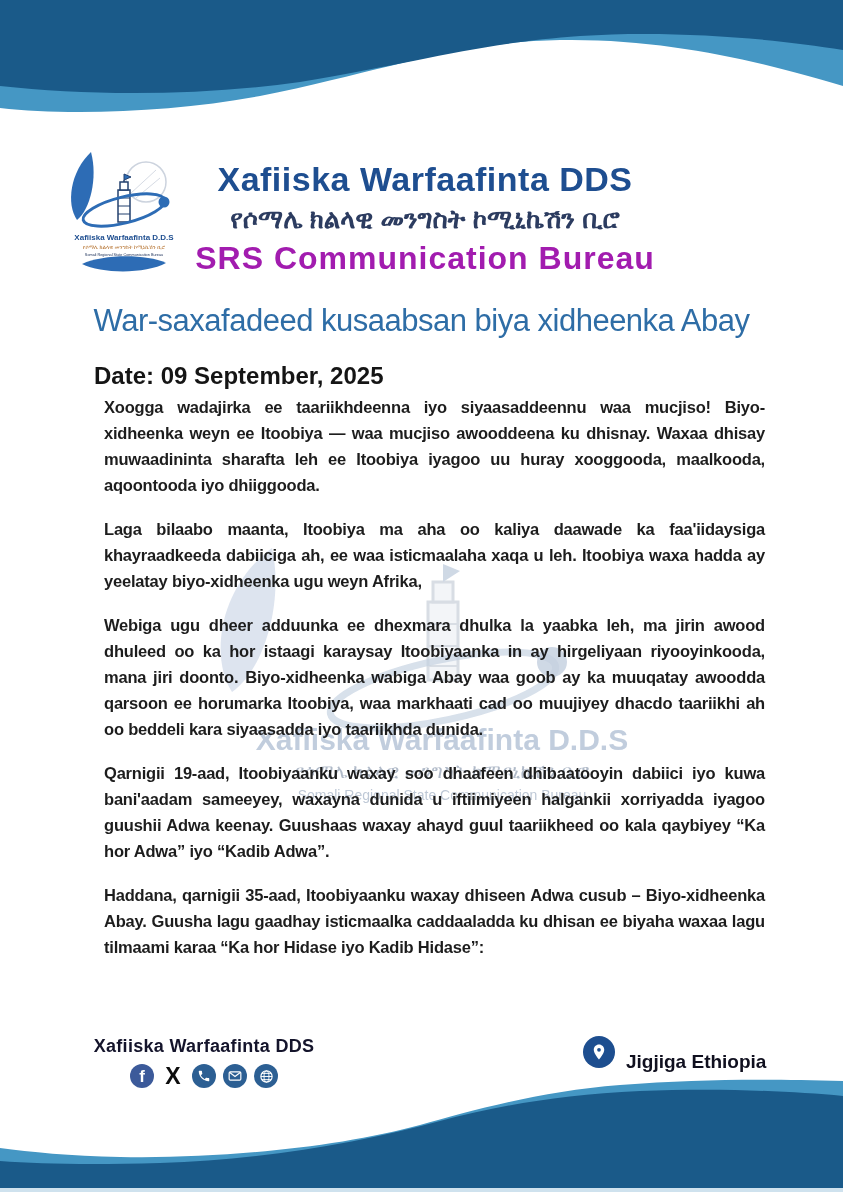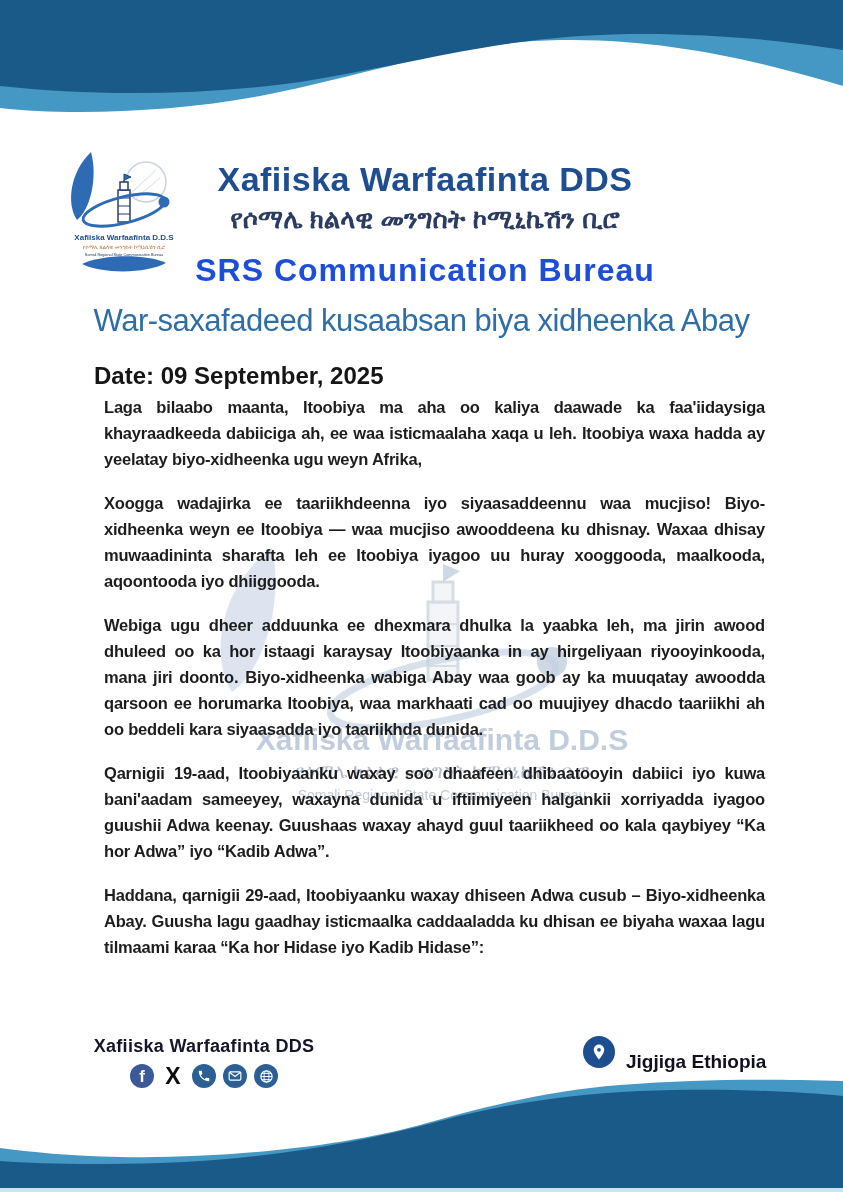--- a/index.html
+++ b/index.html
@@ -11,21 +11,21 @@
   svg{display:block;}
   .wave-top{position:absolute;top:0;left:0;z-index:1;}
   .wave-bottom{position:absolute;bottom:0;left:0;z-index:1;}
   .bottom-strip{position:absolute;bottom:0;left:0;width:843px;height:4px;background:#cfe2ee;z-index:2;}
 
   
   .logo{position:absolute;left:58px;top:148px;z-index:3;}
   .org-block{position:absolute;left:188px;top:158px;width:474px;text-align:center;z-index:3;}
   .org-so{font-weight:700;font-size:34px;line-height:42px;color:#1e4e90;letter-spacing:.5px;}
   .org-am{font-weight:700;font-size:26px;line-height:38px;color:#2c3c60;}
-  .org-en{font-weight:700;font-size:32px;line-height:40px;color:#1d4ed8;letter-spacing:1px;margin-top:12px;}
+  .org-en{font-weight:700;font-size:32px;line-height:40px;color:#a21caf;letter-spacing:1px;}
 
   
   .doc-title{position:absolute;left:0;top:303px;width:843px;text-align:center;
     font-weight:400;font-size:31px;color:#2e6da6;letter-spacing:-.5px;z-index:3;}
   .doc-date{position:absolute;left:94px;top:362px;font-weight:700;font-size:24px;color:#151515;z-index:3;}
 
   
   .watermark{position:absolute;left:180px;top:540px;z-index:2;opacity:.85;}
 
   
@@ -103,25 +103,25 @@
     <g transform="rotate(-12 263 150)">
       <ellipse cx="263" cy="150" rx="115" ry="30" fill="none" stroke="#b9c7da" stroke-width="7" opacity="0.65"></ellipse>
     </g>
     <circle cx="372" cy="122" r="15" fill="#b9c7da" opacity="0.8"></circle>
     <text x="262" y="210" text-anchor="middle" font-family="Liberation Sans, sans-serif" font-size="30" font-weight="700" fill="#b7c5d8">Xafiiska Warfaafinta D.D.S</text>
     <text x="262" y="238" text-anchor="middle" font-family="Liberation Sans, sans-serif" font-size="19" fill="#a3aebf">የሶማሌ ክልላዊ መንግስት ኮሚዩኒኬሽን ቢሮ</text>
     <text x="262" y="260" text-anchor="middle" font-family="Liberation Sans, sans-serif" font-size="14" fill="#b3bfcf">Somali Regional State Communication Bureau</text>
   </svg>
 
   <div class="body-text">
+    <p>Xoogga wadajirka ee taariikhdeenna iyo siyaasaddeennu waa mucjiso! Biyo-xidheenka weyn ee Itoobiya — waa mucjiso awooddeena ku dhisnay. Waxaa dhisay muwaadininta sharafta leh ee Itoobiya iyagoo uu huray xooggooda, maalkooda, aqoontooda iyo dhiiggooda.</p>
     <p>Laga bilaabo maanta, Itoobiya ma aha oo kaliya daawade ka faa'iidaysiga khayraadkeeda dabiiciga ah, ee waa isticmaalaha xaqa u leh. Itoobiya waxa hadda ay yeelatay biyo-xidheenka ugu weyn Afrika,</p>
-    <p>Xoogga wadajirka ee taariikhdeenna iyo siyaasaddeennu waa mucjiso! Biyo-xidheenka weyn ee Itoobiya — waa mucjiso awooddeena ku dhisnay. Waxaa dhisay muwaadininta sharafta leh ee Itoobiya iyagoo uu huray xooggooda, maalkooda, aqoontooda iyo dhiiggooda.</p>
     <p>Webiga ugu dheer adduunka ee dhexmara dhulka la yaabka leh, ma jirin awood dhuleed oo ka hor istaagi karaysay Itoobiyaanka in ay hirgeliyaan riyooyinkooda, mana jiri doonto. Biyo-xidheenka wabiga Abay waa goob ay ka muuqatay awoodda qarsoon ee horumarka Itoobiya, waa markhaati cad oo muujiyey dhacdo taariikhi ah oo beddeli kara siyaasadda iyo taariikhda dunida.</p>
     <p>Qarnigii 19-aad, Itoobiyaanku waxay soo dhaafeen dhibaatooyin dabiici iyo kuwa bani'aadam sameeyey, waxayna dunida u iftiimiyeen halgankii xorriyadda iyagoo guushii Adwa keenay. Guushaas waxay ahayd guul taariikheed oo kala qaybiyey “Ka hor Adwa” iyo “Kadib Adwa”.</p>
-    <p>Haddana, qarnigii 29-aad, Itoobiyaanku waxay dhiseen Adwa cusub – Biyo-xidheenka Abay. Guusha lagu gaadhay isticmaalka caddaaladda ku dhisan ee biyaha waxaa lagu tilmaami karaa “Ka hor Hidase iyo Kadib Hidase”:</p>
+    <p>Haddana, qarnigii 35-aad, Itoobiyaanku waxay dhiseen Adwa cusub – Biyo-xidheenka Abay. Guusha lagu gaadhay isticmaalka caddaaladda ku dhisan ee biyaha waxaa lagu tilmaami karaa “Ka hor Hidase iyo Kadib Hidase”:</p>
   </div>
 
   <div class="footer-left">
     <div class="footer-org">Xafiiska Warfaafinta DDS</div>
     <div class="social-row">
       <div class="sicon fb">f</div>
       <div class="sicon xx">X</div>
       <div class="sicon blue">
         <svg width="14" height="14" viewBox="0 0 24 24">
             <path fill="#ffffff" d="M6.6 10.8c1.5 2.8 3.8 5.1 6.6 6.6l2.2-2.2c.3-.3.7-.4 1-.2 1.1.4 2.3.6 3.6.6.6 0 1 .4 1 1V20c0 .6-.4 1-1 1C10.8 21 3 13.2 3 4c0-.6.4-1 1-1h3.5c.6 0 1 .4 1 1 0 1.3.2 2.5.6 3.6.1.3 0 .7-.2 1l-2.3 2.2z"></path>

